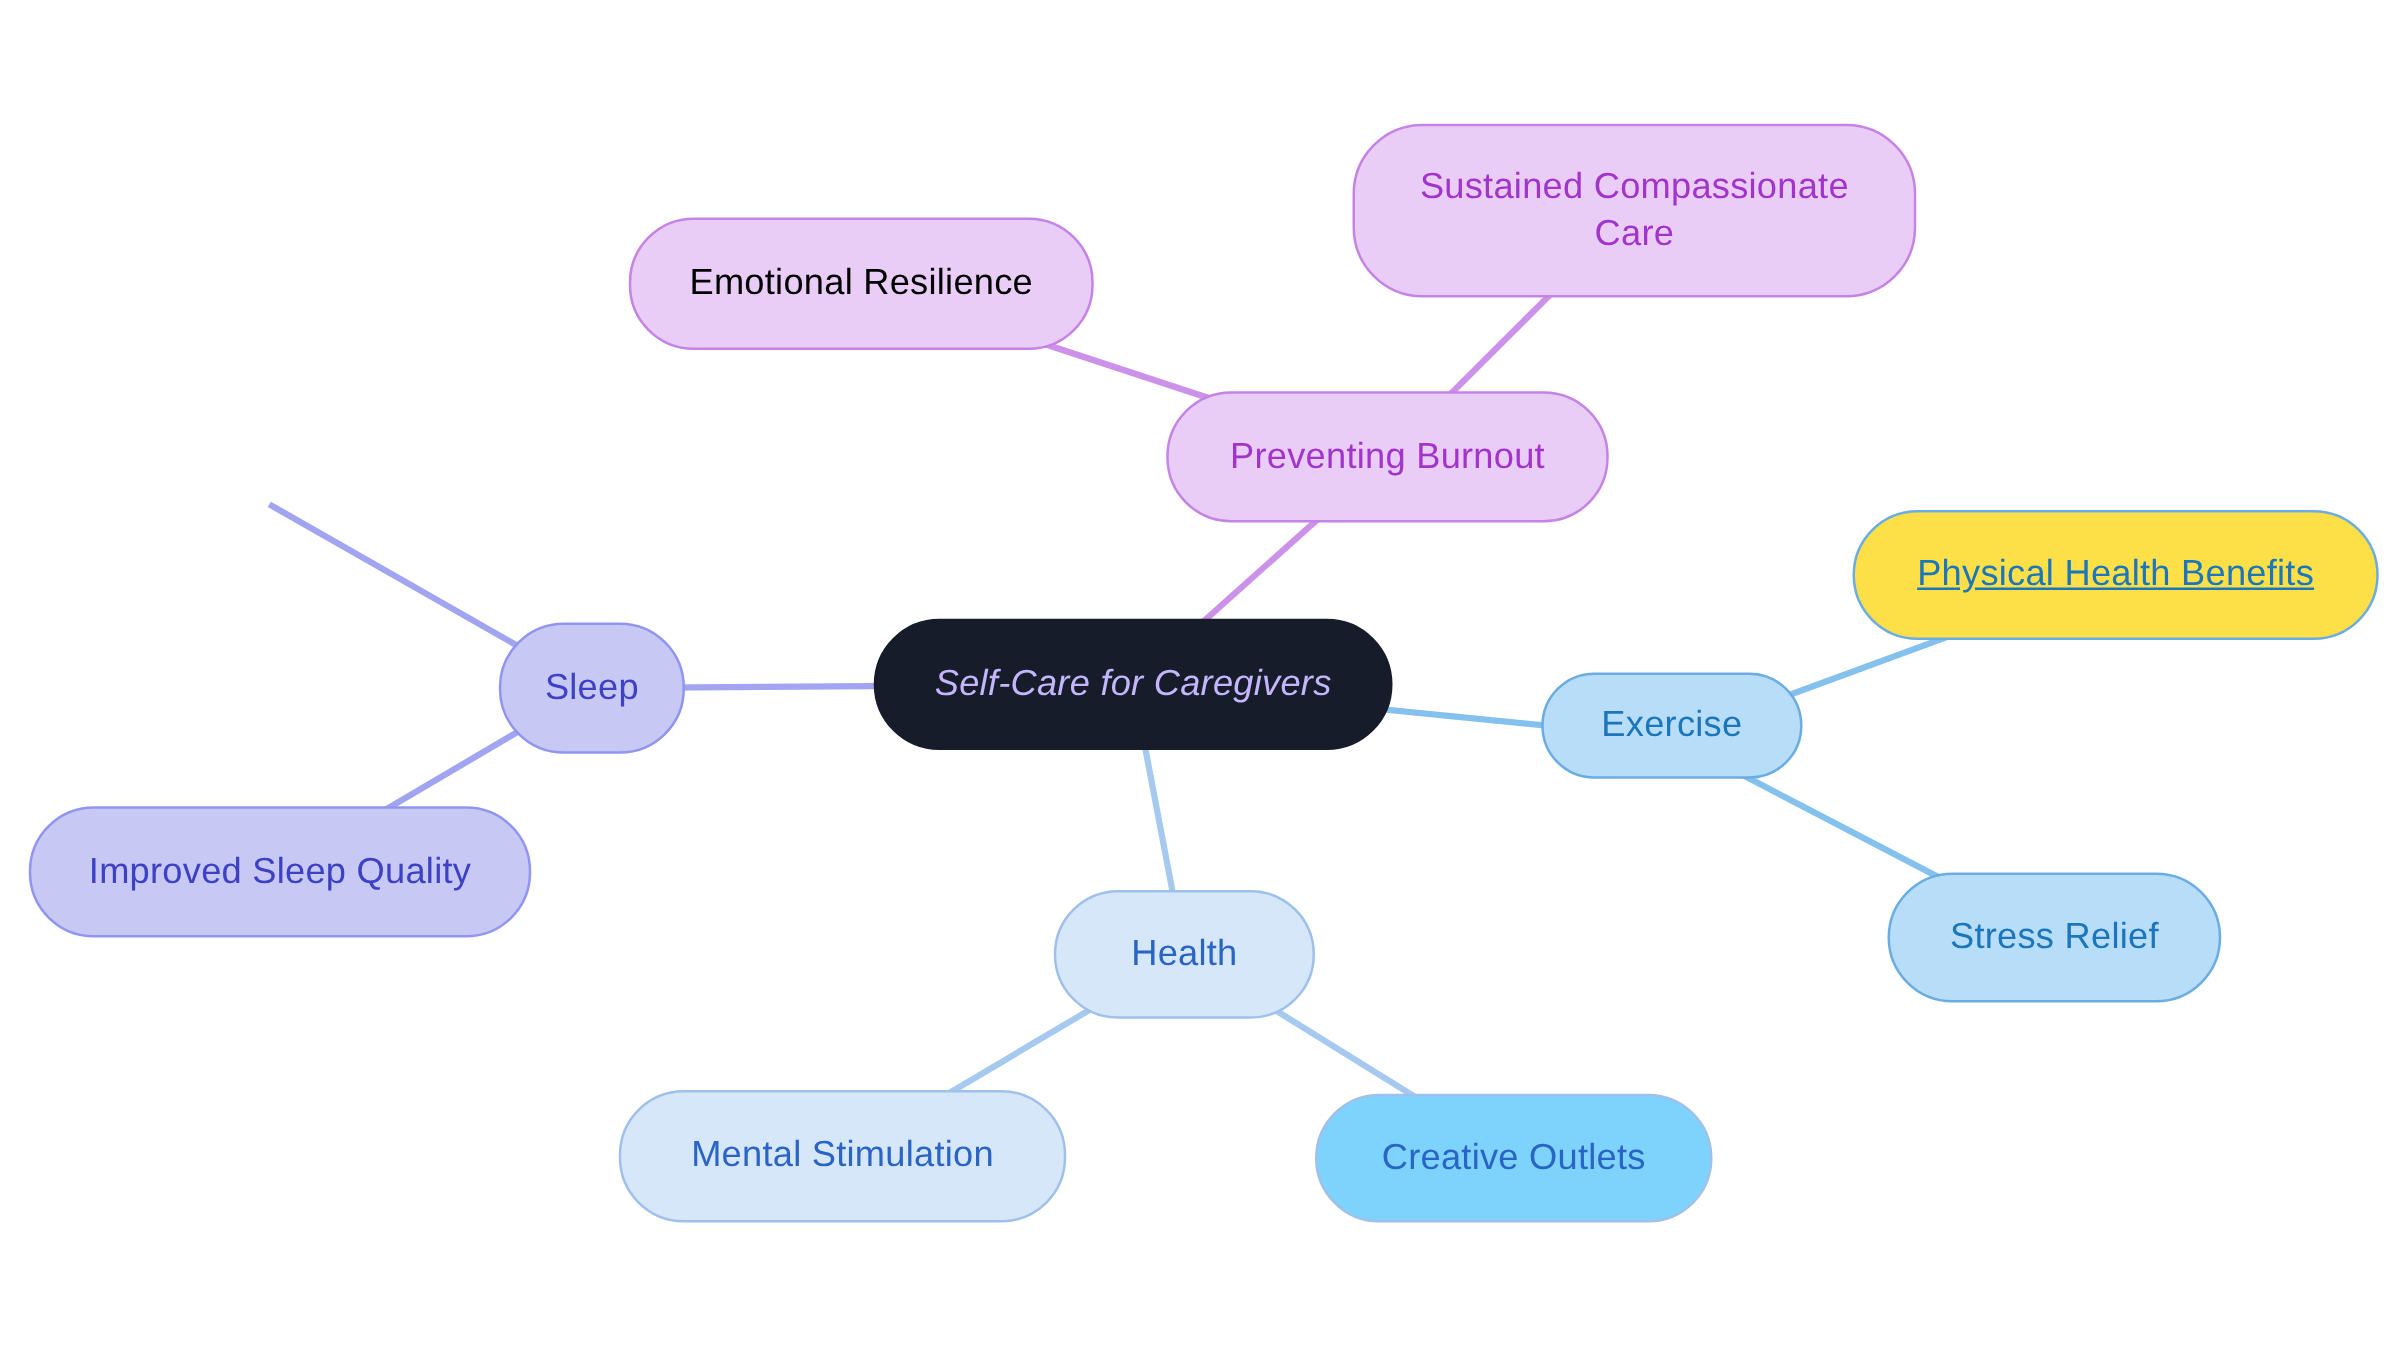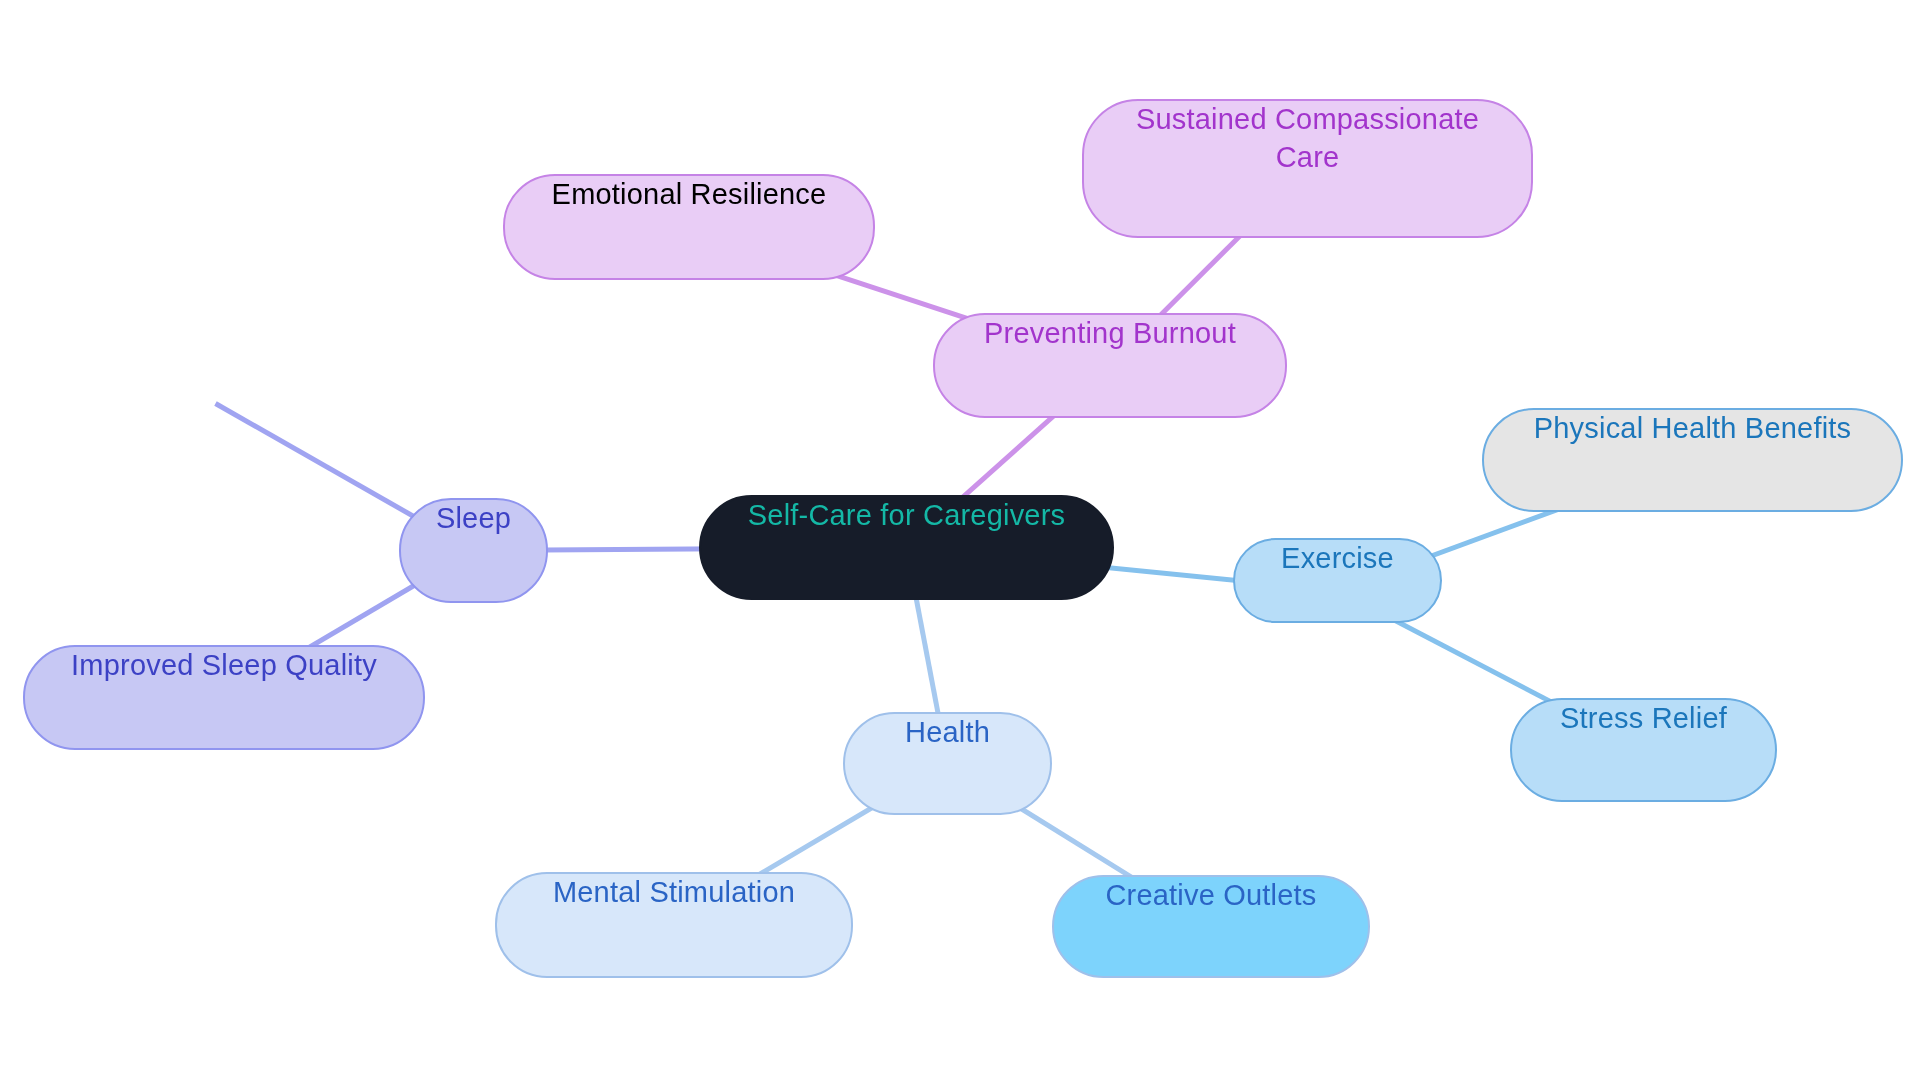--- a/index.html
+++ b/index.html
@@ -17,21 +17,21 @@
     position: absolute;
     left: 0; top: 0;
     width: 1920px; height: 1083px;
     z-index: 1;
   }
 
   .node {
     position: absolute;
     z-index: 2;
     display: flex;
-    align-items: flex-start;
+    align-items: center;
     justify-content: center;
     text-align: center;
     font-size: 29px;
     line-height: 1.3;
     border: 2px solid transparent;
     border-radius: 52px;
     padding: 0 24px;
     cursor: default;
     letter-spacing: 0.2px;
   }
@@ -73,21 +73,21 @@
 
     <line x1="906.5" y1="547.5" x2="1337.5" y2="590.5" stroke-width="5" stroke="#85c1ed"></line>
     <line x1="1337.5" y1="590.5" x2="1692.5" y2="460" stroke-width="5" stroke="#85c1ed"></line>
     <line x1="1337.5" y1="590.5" x2="1643.5" y2="750" stroke-width="5" stroke="#85c1ed"></line>
 
     <line x1="906.5" y1="547.5" x2="947.5" y2="763" stroke-width="5" stroke="#a6c9ef"></line>
     <line x1="947.5" y1="763" x2="674" y2="925" stroke-width="5" stroke="#a6c9ef"></line>
     <line x1="947.5" y1="763" x2="1211" y2="926.5" stroke-width="5" stroke="#a6c9ef"></line>
   </svg>
 
-  <div class="node center-node" id="n-center" style="background: rgb(22, 28, 41); border-color: rgb(22, 28, 41); color: #14b8a6;">
+  <div class="node center-node" id="n-center" style="background: rgb(22, 28, 41); border-color: rgb(22, 28, 41); color: #c4b5fd; font-style: italic;">
     <span>Self-Care for Caregivers</span>
   </div>
 
   <div class="node" id="n-burnout" style="background: rgb(233, 205, 246); border-color: rgb(197, 131, 230); color: rgb(162, 52, 204);">
     <span>Preventing Burnout</span>
   </div>
 
   <div class="node" id="n-emores" style="background: rgb(233, 205, 246); border-color: rgb(197, 131, 230); color: #000000;">
     <span>Emotional Resilience</span>
   </div>
@@ -102,21 +102,21 @@
 
 
   <div class="node" id="n-sleep" style="background: rgb(199, 200, 244); border-color: rgb(144, 149, 239); color: rgb(60, 65, 197);">
     <span>Improved Sleep Quality</span>
   </div>
 
   <div class="node" id="n-exercise" style="background: rgb(183, 221, 248); border-color: rgb(107, 173, 226); color: rgb(27, 118, 187);">
     <span>Exercise</span>
   </div>
 
-  <div class="node" id="n-physben" style="background: #e5e5e5; border-color: rgb(107, 173, 226); color: rgb(27, 118, 187);">
+  <div class="node" id="n-physben" style="background: #fde047; border-color: rgb(107, 173, 226); color: rgb(27, 118, 187); text-decoration: underline;">
     <span>Physical Health Benefits</span>
   </div>
 
   <div class="node" id="n-stress" style="background: rgb(183, 221, 248); border-color: rgb(107, 173, 226); color: rgb(27, 118, 187);">
     <span>Stress Relief</span>
   </div>
 
   <div class="node" id="n-hobbies" style="background: rgb(215, 231, 250); border-color: rgb(159, 192, 234); color: rgb(42, 100, 197);">
     <span>Health</span>
   </div>

